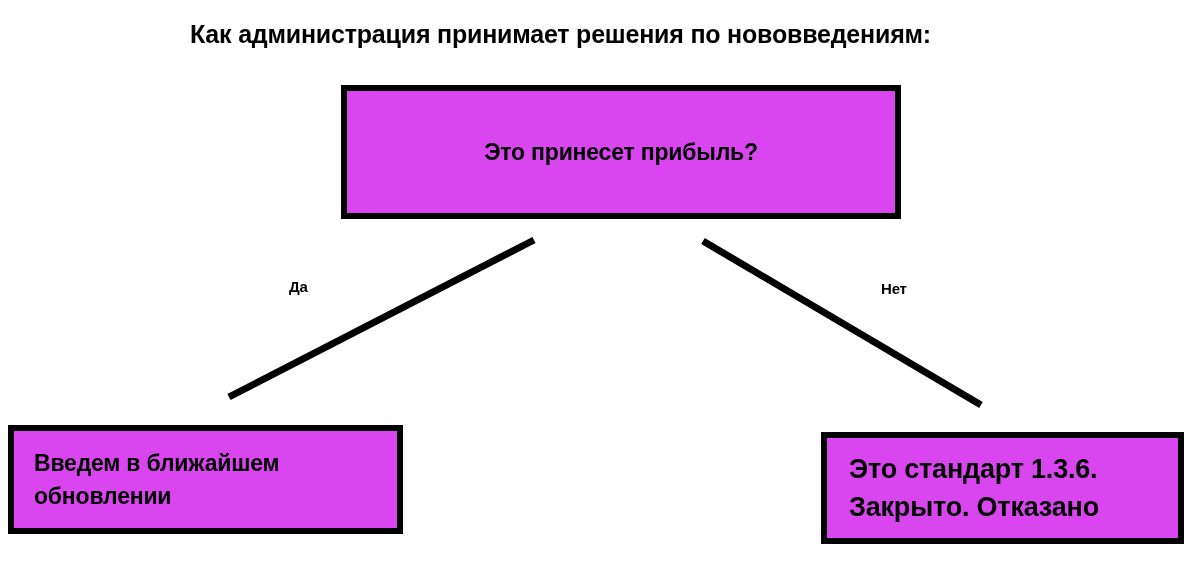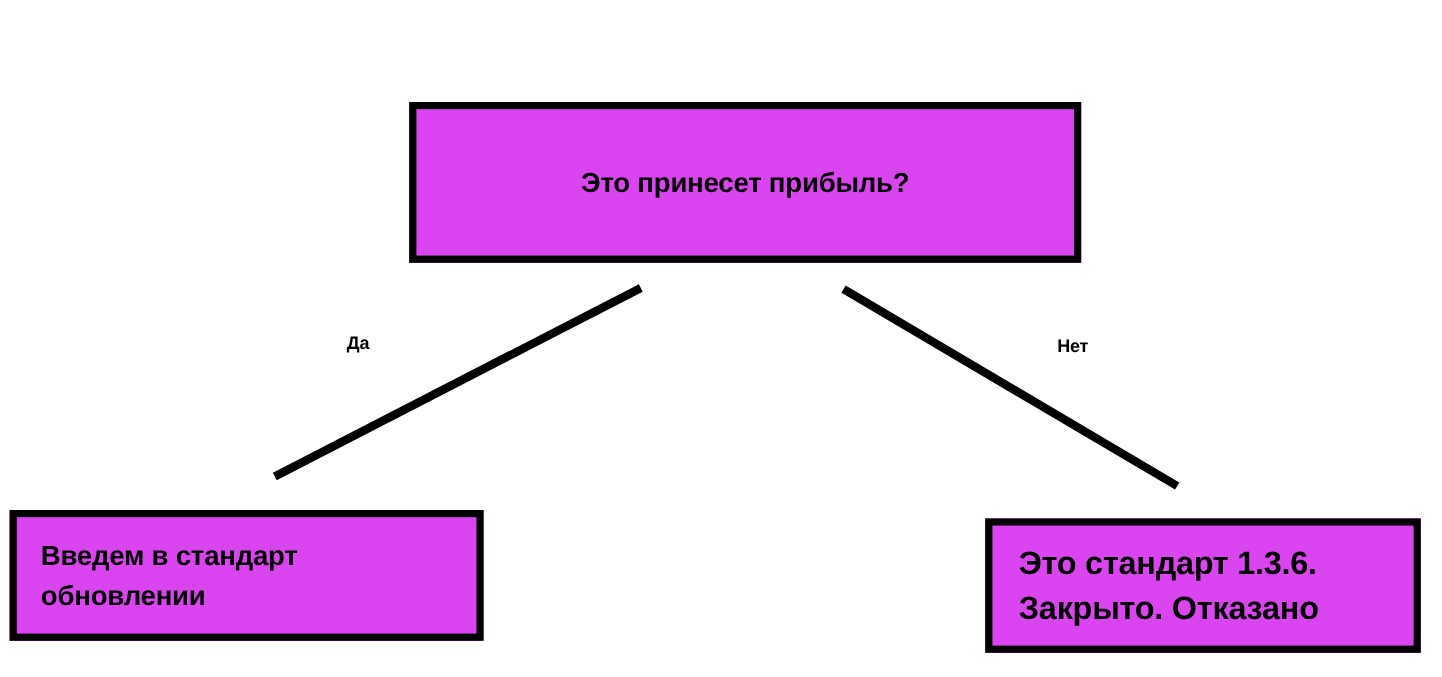--- a/index.html
+++ b/index.html
@@ -114,37 +114,38 @@
     width: 1202px;
     height: 564px;
     pointer-events: none;
   }
 </style>
 </head>
 <body>
 
 <div id="canvas">
 
+  <div class="chart-title">Как администрация принимает решения по нововведениям:</div>
 
   <svg id="edges" viewBox="0 0 1202 564" width="1202" height="564" xmlns="http://www.w3.org/2000/svg">
     <line x1="229" y1="397" x2="534" y2="240" stroke="#000000" stroke-width="7" stroke-linecap="butt"></line>
     <line x1="703" y1="241" x2="981" y2="405" stroke="#000000" stroke-width="7" stroke-linecap="butt"></line>
   </svg>
 
   <div class="node-box decision-box">
     <div class="node-text">Это принесет прибыль?</div>
   </div>
 
   <div class="edge-label edge-label-yes">Да</div>
 
   <div class="edge-label edge-label-no">Нет</div>
 
   <div class="node-box outcome-left">
     <div class="node-text">
-      <span>Введем в стандарт</span><br>
+      <span>Введем в ближайшем</span><br>
       <span>обновлении</span>
     </div>
   </div>
 
   <div class="node-box outcome-right">
     <div class="node-text">
       <span>Это стандарт 1.3.6.</span><br>
       <span>Закрыто. Отказано</span>
     </div>
   </div>

